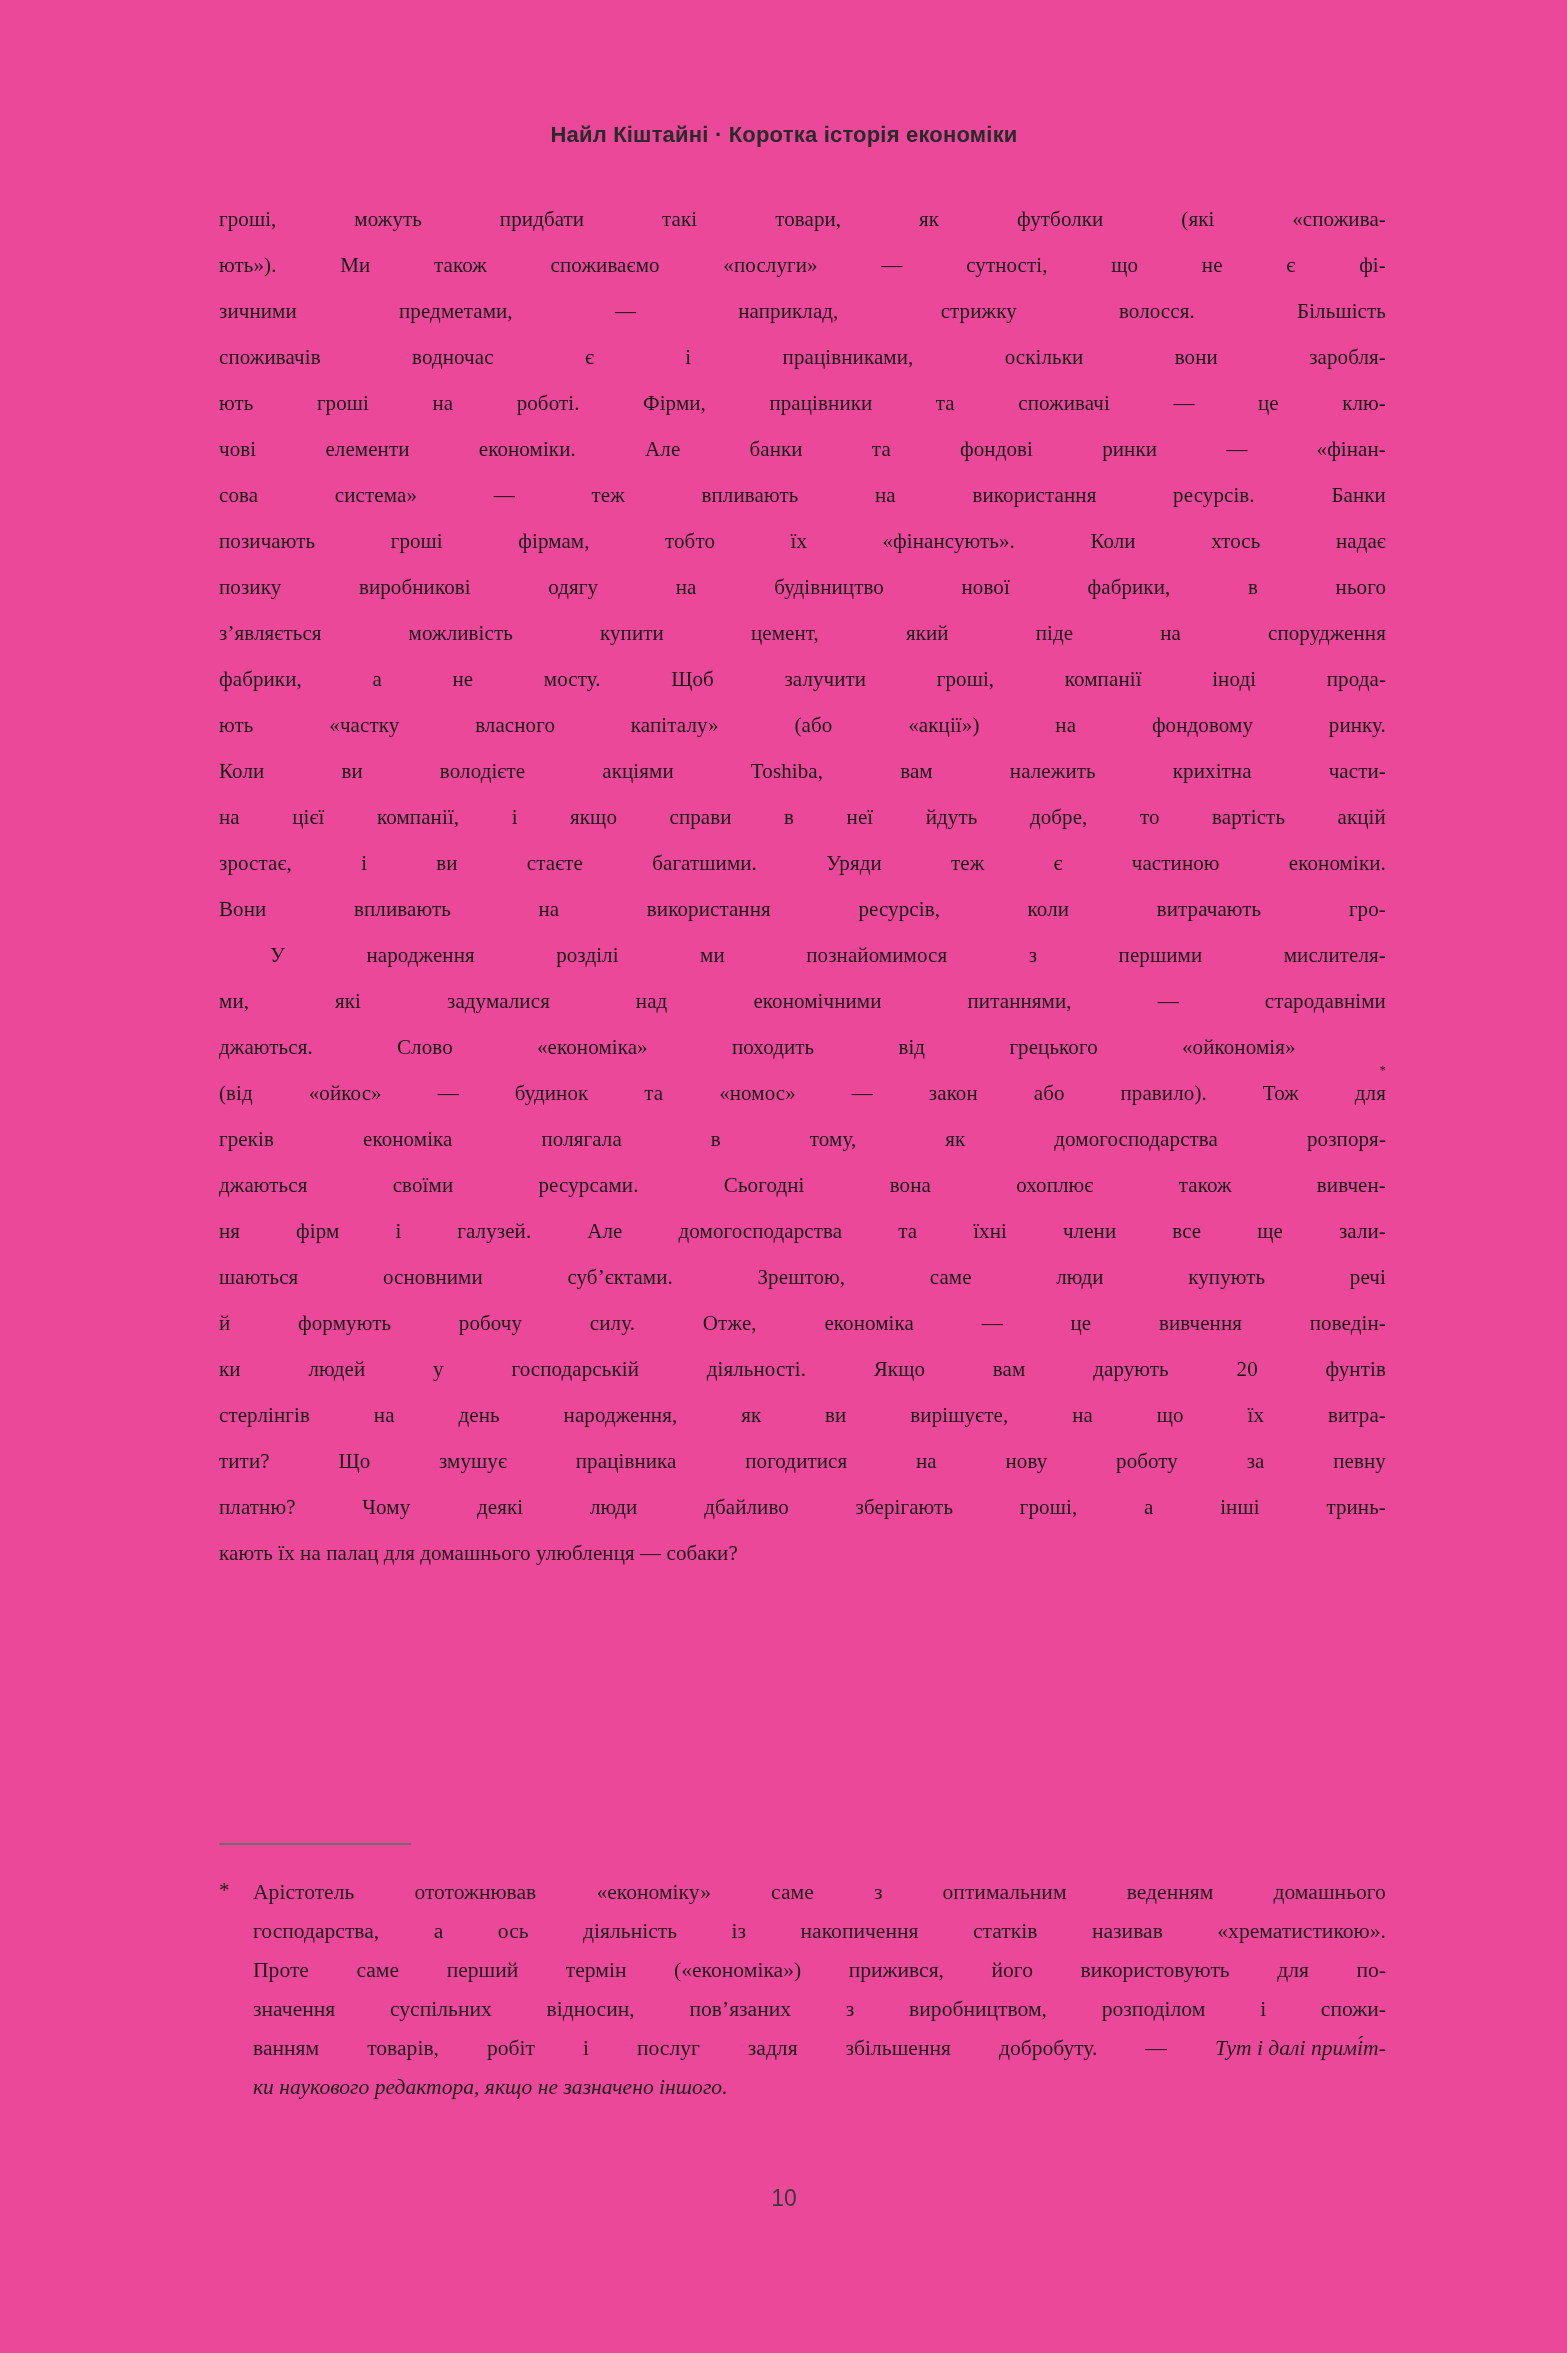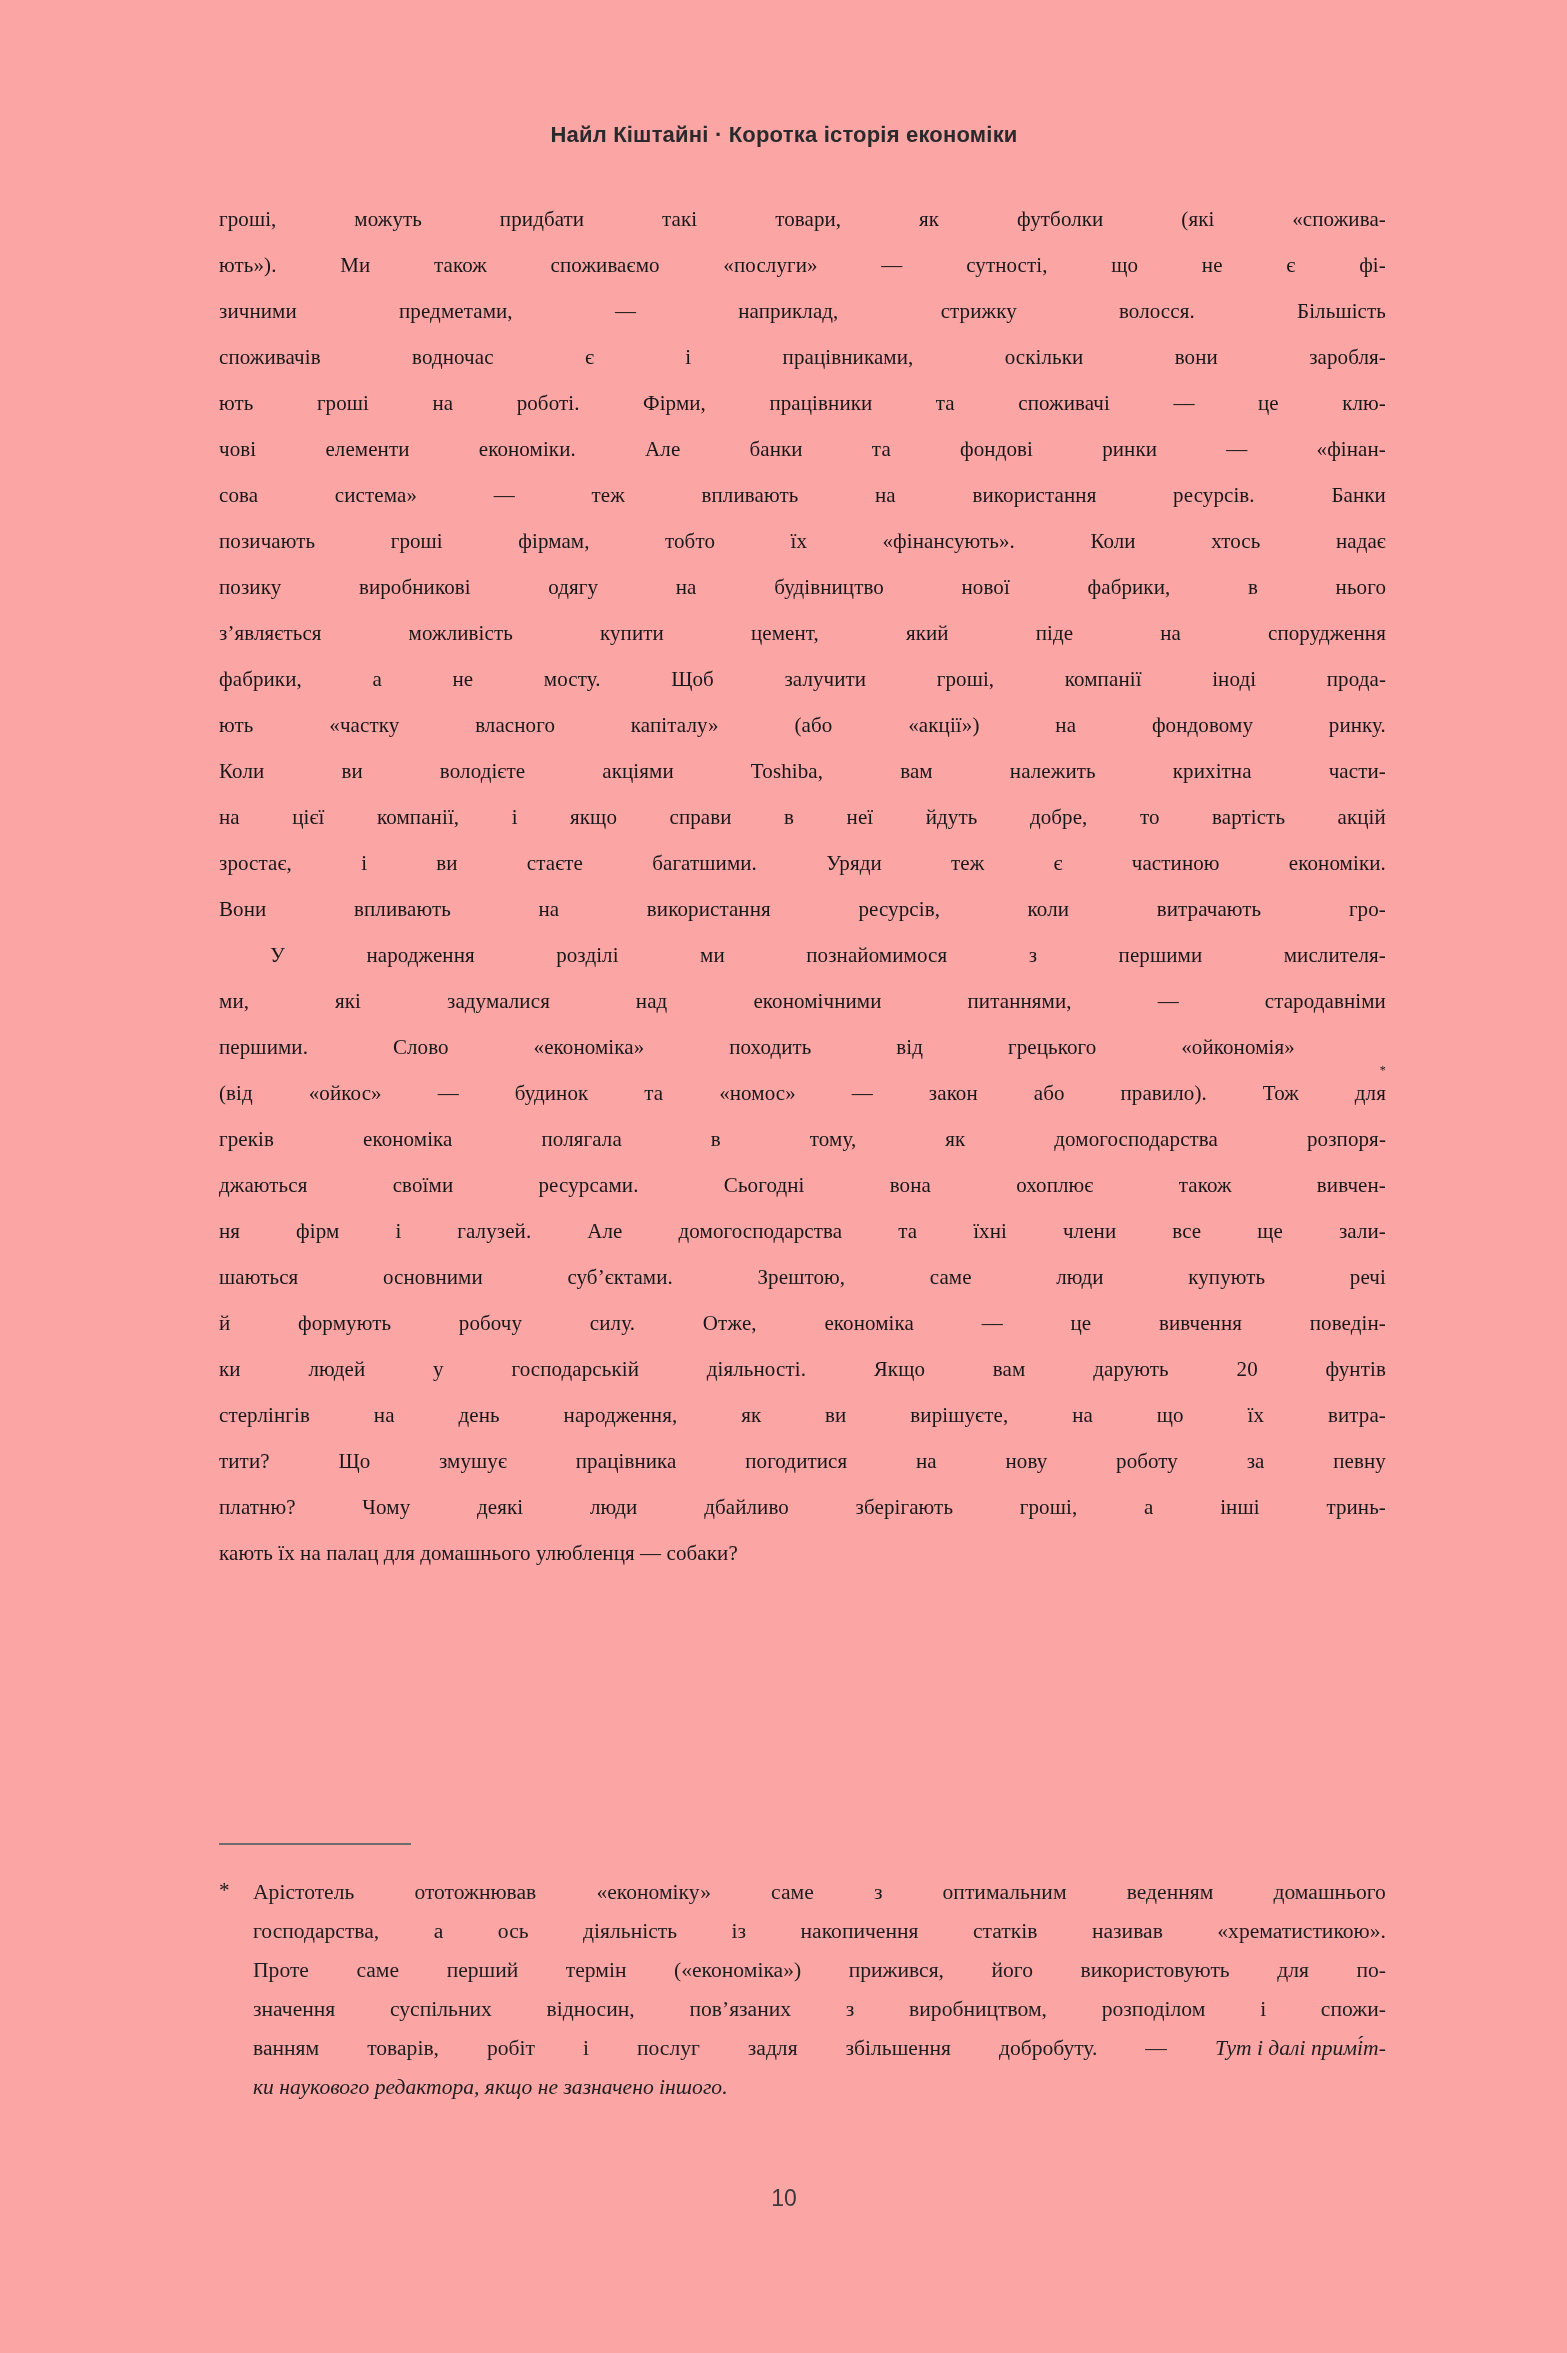--- a/index.html
+++ b/index.html
@@ -7,21 +7,21 @@
     margin: 0;
     padding: 0;
     background: #ffffff;
   }
 
   .page {
     position: relative;
     width: 1568px;
     height: 2354px;
     margin: 0 auto;
-    background: #fca5a5;
+    background: #ec4899;
     box-sizing: border-box;
     font-family: "Liberation Serif", "DejaVu Serif", serif;
     color: #18181a;
     overflow: hidden;
   }
 
   
   .running-head {
     position: absolute;
     top: 122px;
@@ -337,21 +337,21 @@
           <span>ми,</span>
           <span>які</span>
           <span>задумалися</span>
           <span>над</span>
           <span>економічними</span>
           <span>питаннями,</span>
           <span>—</span>
           <span>стародавніми</span>
         </div>
         <div class="line j">
-          <span>першими.</span>
+          <span>джаються.</span>
           <span>Слово</span>
           <span>«економіка»</span>
           <span>походить</span>
           <span>від</span>
           <span>грецького</span>
           <span>«ойкономія»</span>
           <sup class="fn-ref">*</sup>
         </div>
         <div class="line j">
           <span>(від</span>

